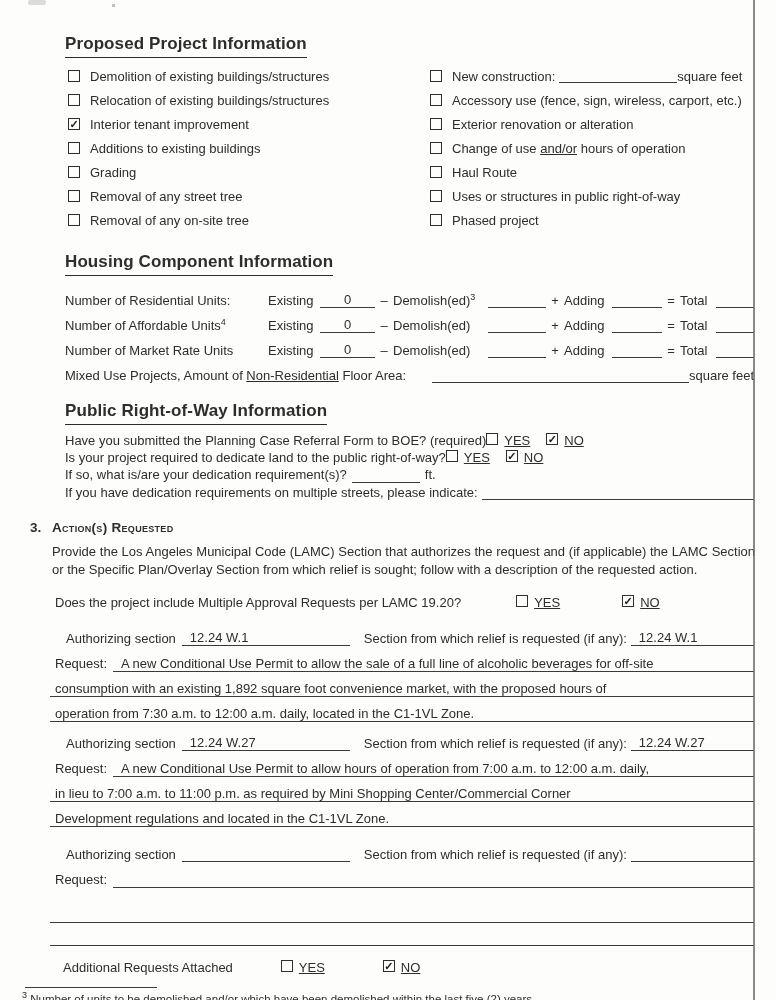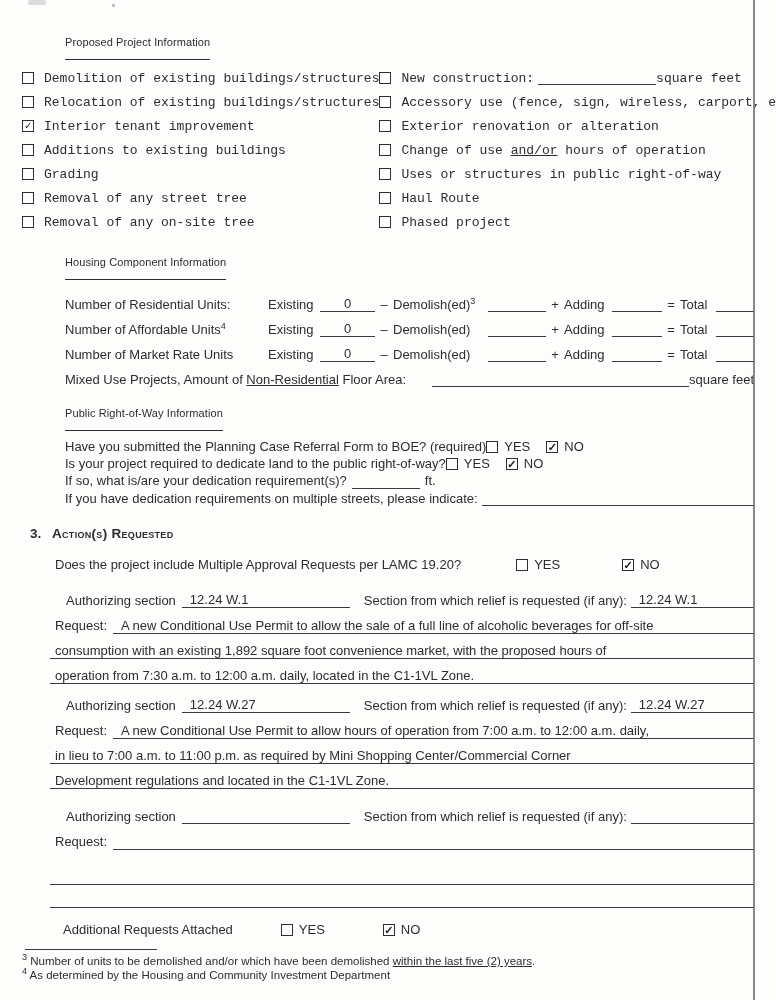--- a/index.html
+++ b/index.html
@@ -6,55 +6,55 @@
   body{
     width:776px;height:1000px;background:#fdfdfc;position:relative;
     font-family:"Liberation Sans",sans-serif;font-size:13px;color:#2d2d2d;
     -webkit-font-smoothing:antialiased;overflow:hidden;
   }
   .page{position:relative;width:776px;height:1000px;padding:34px 22px 0 22px;box-sizing:border-box;}
   .scanline{position:absolute;top:0;bottom:0;left:753px;width:1.5px;background:#6b6b6b;opacity:.8;}
   .artifact1{position:absolute;left:28px;top:0;width:18px;height:5px;background:#b9b9b9;opacity:.5;border-radius:2px;}
   .artifact2{position:absolute;left:112px;top:4px;width:3px;height:3px;background:#9a9a9a;opacity:.6;}
   .indent1{margin-left:43px;}
-  .shead{font-weight:400;font-size:11px;display:inline-block;border-bottom:1.6px solid #2d2d2d;padding-bottom:11px;letter-spacing:.1px;}
+  .shead{font-weight:700;font-size:17px;display:inline-block;border-bottom:1.6px solid #2d2d2d;padding-bottom:3px;letter-spacing:.1px;}
   
   .cb{display:inline-block;box-sizing:border-box;width:12px;height:12px;border:1.6px solid #2f2f2f;flex:none;
       font-size:11px;line-height:10px;text-align:center;font-weight:700;color:#1e1e1e;}
   .cb.checked{line-height:11px;}
   
   .row{display:flex;align-items:center;}
   .crow{display:flex;align-items:center;height:24px;}
   .crow .cb{margin-right:10px;}
   .t{white-space:nowrap;}
   .fill{display:inline-block;border-bottom:1.2px solid #3a3a3a;height:16px;line-height:16px;box-sizing:border-box;}
   .grow{flex:1 1 auto;}
   .center{text-align:center;}
   .vleft{padding-left:8px;}
   sup{font-size:9px;line-height:0;}
   .u{text-decoration:underline;}
   
-  .cbgrid{display:flex;margin-top:6px;font-family:Liberation Mono, monospace;}
+  .cbgrid{display:flex;margin-left:46px;margin-top:6px;}
   .cbcol-l{width:362px;}
   .cbcol-r{flex:1;}
   .ncfill{width:118px;margin:0 0 2px 4px;}
   
   .hrow{height:25px;align-items:flex-end;margin-left:43px;}
   .hlabel{width:203px;flex:none;}
   .w52{width:52px;}
   .w55{width:55px;}
   .w58{width:58px;}
   .w50{width:50px;}
   .op{width:18px;text-align:center;flex:none;}
   .dlabel{width:95px;flex:none;}
   .alabel{width:48px;flex:none;}
   .tlabel{width:36px;flex:none;}
   
   .qline{display:flex;align-items:center;height:17px;margin-left:43px;}
-  .yn{display:flex;align-items:center;}
+  .yn{display:flex;text-decoration:underline;}
   .yn .cb{margin-right:6px;}
   .yn + .yn{margin-left:16px;}
   .qline .yn:first-of-type{margin-left:14px;}
   
   .actions{margin-left:8px;margin-top:20px;}
   .ahead{display:flex;align-items:baseline;font-weight:700;font-size:13.5px;}
   .anum{width:22px;flex:none;}
   .sc{font-variant:small-caps;letter-spacing:.3px;}
   .intro{margin:8px 0 0 22px;width:703px;text-align:justify;line-height:18px;}
   .mline{display:flex;align-items:center;margin:15px 0 0 25px;height:17px;}
@@ -133,25 +133,25 @@
       <div class="crow">
         <span class="cb"></span>
         <span class="t">Exterior renovation or alteration</span>
       </div>
       <div class="crow">
         <span class="cb"></span>
         <span class="t"><span>Change of use </span><span class="u">and/or</span><span> hours of operation</span></span>
       </div>
       <div class="crow">
         <span class="cb"></span>
+        <span class="t">Haul Route</span>
+      </div>
+      <div class="crow">
+        <span class="cb"></span>
         <span class="t">Uses or structures in public right-of-way</span>
-      </div>
-      <div class="crow">
-        <span class="cb"></span>
-        <span class="t">Haul Route</span>
       </div>
       <div class="crow">
         <span class="cb"></span>
         <span class="t">Phased project</span>
       </div>
     </div>
   </div>
 
   <div class="indent1 mt20">
     <span class="shead">Housing Component Information</span>
@@ -241,20 +241,21 @@
   <div class="qline" style="align-items:flex-end;margin-left:43px;">
     <span class="t">If you have dedication requirements on multiple streets, please indicate:</span>
     <span class="fill grow" style="margin-left:4px;"></span>
   </div>
 
   <div class="actions">
     <div class="ahead">
       <span class="anum">3.</span>
       <span class="sc">Action(s) Requested</span>
     </div>
+    <div class="intro">Provide the Los Angeles Municipal Code (LAMC) Section that authorizes the request and (if applicable) the LAMC Section or the Specific Plan/Overlay Section from which relief is sought; follow with a description of the requested action.</div>
 
     <div class="mline">
       <span class="t">Does the project include Multiple Approval Requests per LAMC 19.20?</span>
       <span class="yn yn-yes">
         <span class="cb"></span>
         <span class="t">YES</span>
       </span>
       <span class="yn yn-no">
         <span class="cb checked">✓</span>
         <span class="t">NO</span>

